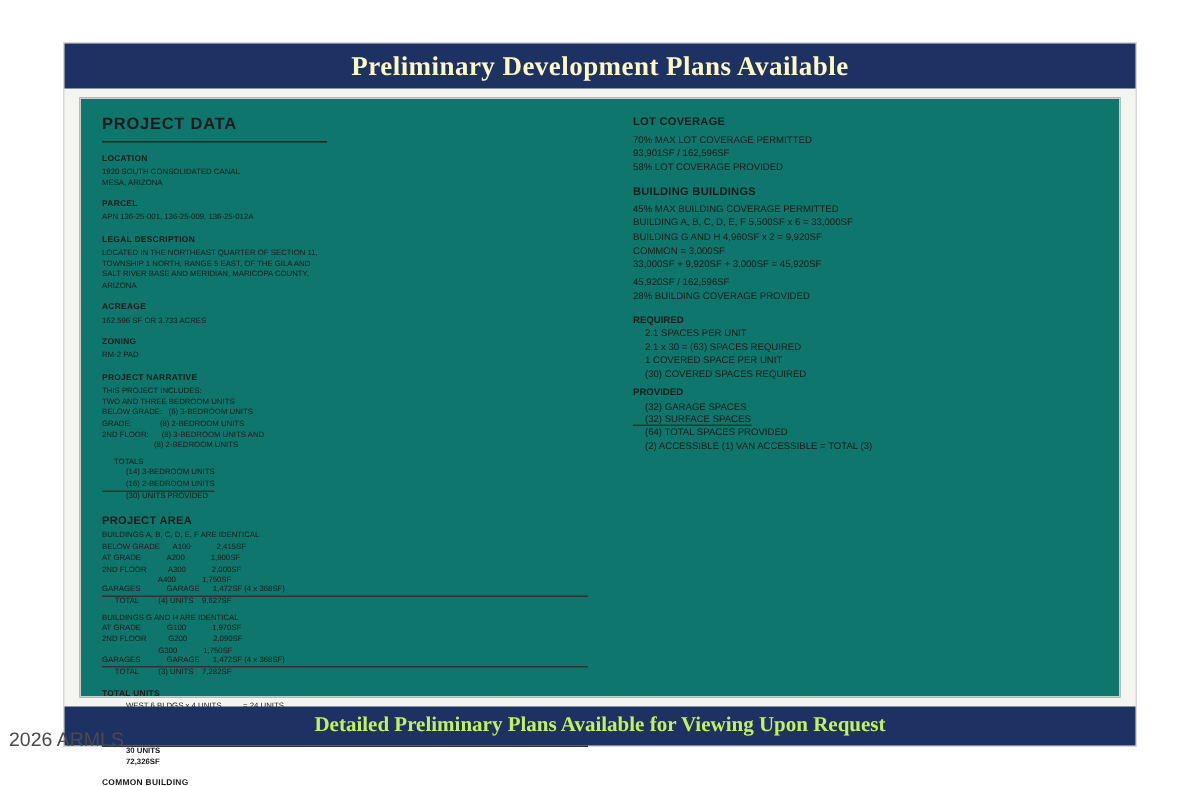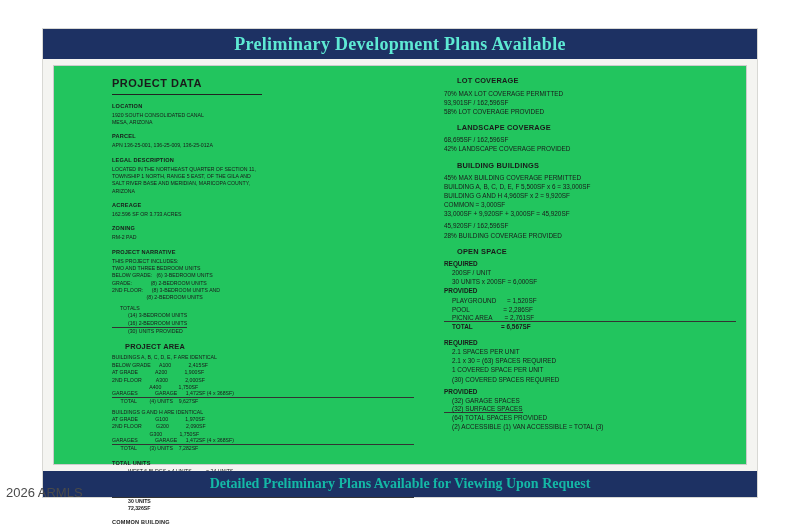--- a/index.html
+++ b/index.html
@@ -20,58 +20,57 @@
     top: 28px;
     width: 716px;
     height: 470px;
     background: #f4f4f1;
     border: 1px solid #d8d8d4;
     box-sizing: border-box;
   }
   .banner {
     height: 30px;
     background: #1d3163;
-    color: #5eead4;
+    color: #fef9c3;
     display: flex;
     align-items: center;
     justify-content: center;
     font-family: "Liberation Serif", serif;
     font-size: 18px;
     font-weight: bold;
     letter-spacing: 0.3px;
   }
   .footer-banner {
     position: absolute;
     left: 0;
     bottom: 0;
     width: 100%;
     height: 26px;
     background: #1d3163;
-    color: #14b8a6;
+    color: #bef264;
     display: flex;
     align-items: center;
     justify-content: center;
     font-family: "Liberation Serif", serif;
     font-size: 14px;
     font-weight: bold;
   }
   .sheet {
     position: absolute;
     left: 10px;
     top: 36px;
     right: 10px;
     bottom: 32px;
-    background: #22c55e;
+    background: #0f766e;
     border: 1px solid #cccccc;
     box-sizing: border-box;
     display: flex;
     font-size: 5.2px;
     line-height: 1.42;
     color: #1a1a1a;
-    padding-left: 44px;
   }
   .col-left {
     width: 50%;
     box-sizing: border-box;
     padding: 10px 8px 6px 14px;
   }
   .col-right {
     width: 50%;
     box-sizing: border-box;
     padding: 10px 10px 6px 22px;
@@ -91,21 +90,20 @@
   }
   .sec-h {
     font-weight: bold;
     font-size: 5.6px;
     letter-spacing: 0.2px;
     margin-bottom: 1px;
   }
   .sec-h.big {
     font-size: 7.4px;
     margin-bottom: 2px;
-    margin-left: 13px;
   }
   .ln {
     white-space: pre;
   }
   .indent {
     padding-left: 8px;
   }
   .indent2 {
     padding-left: 16px;
   }
@@ -225,49 +223,33 @@
 
     <div class="col-right">
 
       <div class="sec">
         <div class="sec-h big">LOT COVERAGE</div>
         <div class="ln" style="font-size:6.4px">70% MAX LOT COVERAGE PERMITTED</div>
         <div class="ln" style="font-size:6.4px">93,901SF / 162,596SF</div>
         <div class="ln" style="font-size:6.4px">58% LOT COVERAGE PROVIDED</div>
       </div>
 
-      <div class="sec">
-        <div class="sec-h big">LANDSCAPE COVERAGE</div>
-        <div class="ln" style="font-size:6.4px">68,695SF / 162,596SF</div>
-        <div class="ln" style="font-size:6.4px">42% LANDSCAPE COVERAGE PROVIDED</div>
-      </div>
 
       <div class="sec">
         <div class="sec-h big">BUILDING BUILDINGS</div>
         <div class="ln" style="font-size:6.4px">45% MAX BUILDING COVERAGE PERMITTED</div>
         <div class="ln" style="font-size:6.4px">BUILDING A, B, C, D, E, F 5,500SF x 6 = 33,000SF</div>
         <div class="ln" style="font-size:6.4px">BUILDING G AND H 4,960SF x 2 = 9,920SF</div>
         <div class="ln" style="font-size:6.4px">COMMON = 3,000SF</div>
         <div class="ln" style="font-size:6.4px">33,000SF + 9,920SF + 3,000SF = 45,920SF</div>
         <div class="spacer-sm"></div>
         <div class="ln" style="font-size:6.4px">45,920SF / 162,596SF</div>
         <div class="ln" style="font-size:6.4px">28% BUILDING COVERAGE PROVIDED</div>
       </div>
 
-      <div class="sec">
-        <div class="sec-h big">OPEN SPACE</div>
-        <div class="ln" style="font-size:6.4px;font-weight:bold">REQUIRED</div>
-        <div class="ln indent" style="font-size:6.4px">200SF / UNIT</div>
-        <div class="ln indent" style="font-size:6.4px">30 UNITS x 200SF = 6,000SF</div>
-        <div class="ln" style="font-size:6.4px;font-weight:bold">PROVIDED</div>
-        <div class="rowtbl indent" style="font-size:6.4px">PLAYGROUND      = 1,520SF</div>
-        <div class="rowtbl indent" style="font-size:6.4px">POOL                   = 2,286SF</div>
-        <div class="rowtbl indent ul" style="font-size:6.4px">PICNIC AREA       = 2,761SF</div>
-        <div class="rowtbl indent" style="font-size:6.4px;font-weight:bold">TOTAL                = 6,567SF</div>
-      </div>
 
       <div class="sec">
         <div class="ln" style="font-size:6.4px;font-weight:bold">REQUIRED</div>
         <div class="ln indent" style="font-size:6.4px">2.1 SPACES PER UNIT</div>
         <div class="ln indent" style="font-size:6.4px">2.1 x 30 = (63) SPACES REQUIRED</div>
         <div class="ln indent" style="font-size:6.4px">1 COVERED SPACE PER UNIT</div>
         <div class="ln indent" style="font-size:6.4px">(30) COVERED SPACES REQUIRED</div>
         <div class="spacer-sm"></div>
         <div class="ln" style="font-size:6.4px;font-weight:bold">PROVIDED</div>
         <div class="ln indent" style="font-size:6.4px">(32) GARAGE SPACES</div>

